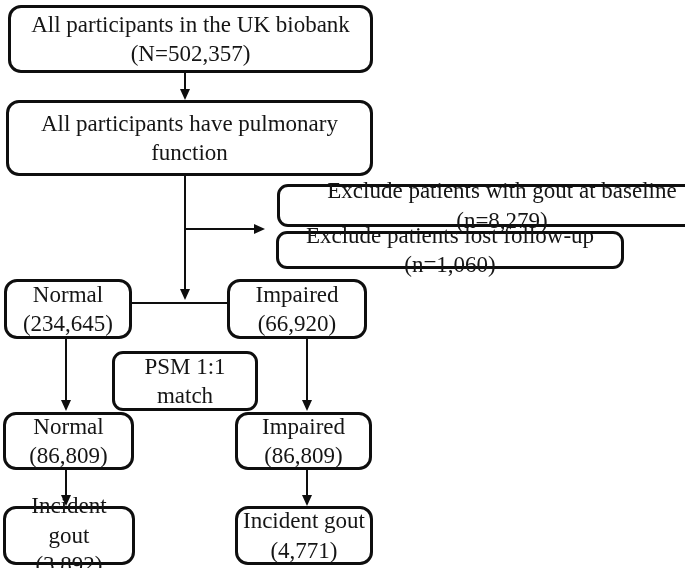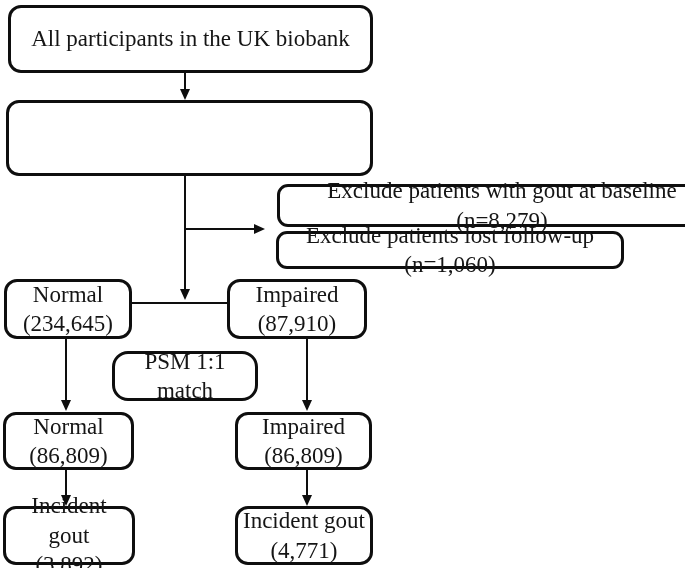--- a/index.html
+++ b/index.html
@@ -42,44 +42,46 @@
     border-left: 11px solid #0e0e0e;
   }
 </style>
 </head>
 <body>
 
 <div class="stage">
 
   <div class="box" style="left:8px; top:5px; width:365px; height:68px;">
     <div>All participants in the UK biobank</div>
+    <div>(N=502,357)</div>
   </div>
 
   <div class="box" style="left:6px; top:100px; width:367px; height:76px;">
+    <div>All participants have pulmonary function</div>
   </div>
 
   <div class="box" style="left:277px; top:184px; width:450px; height:43px; border-radius:11px;">
     <div>Exclude patients with gout at baseline (n=8,279)</div>
   </div>
 
   <div class="box" style="left:276px; top:231px; width:348px; height:38px; border-radius:11px;">
     <div>Exclude patients lost follow-up (n=1,060)</div>
   </div>
 
   <div class="box" style="left:4px; top:279px; width:128px; height:60px;">
     <div>Normal</div>
     <div>(234,645)</div>
   </div>
 
   <div class="box" style="left:227px; top:279px; width:140px; height:60px;">
     <div>Impaired</div>
-    <div>(87,910)</div>
+    <div>(66,920)</div>
   </div>
 
-  <div class="box" style="left:112px; top:351px; width:146px; height:50px; border-radius:16px;">
+  <div class="box" style="left:112px; top:351px; width:146px; height:60px; border-radius:11px;">
     <div>PSM 1:1 match</div>
   </div>
 
   <div class="box" style="left:3px; top:412px; width:131px; height:58px;">
     <div>Normal</div>
     <div>(86,809)</div>
   </div>
 
   <div class="box" style="left:235px; top:412px; width:137px; height:58px;">
     <div>Impaired</div>

